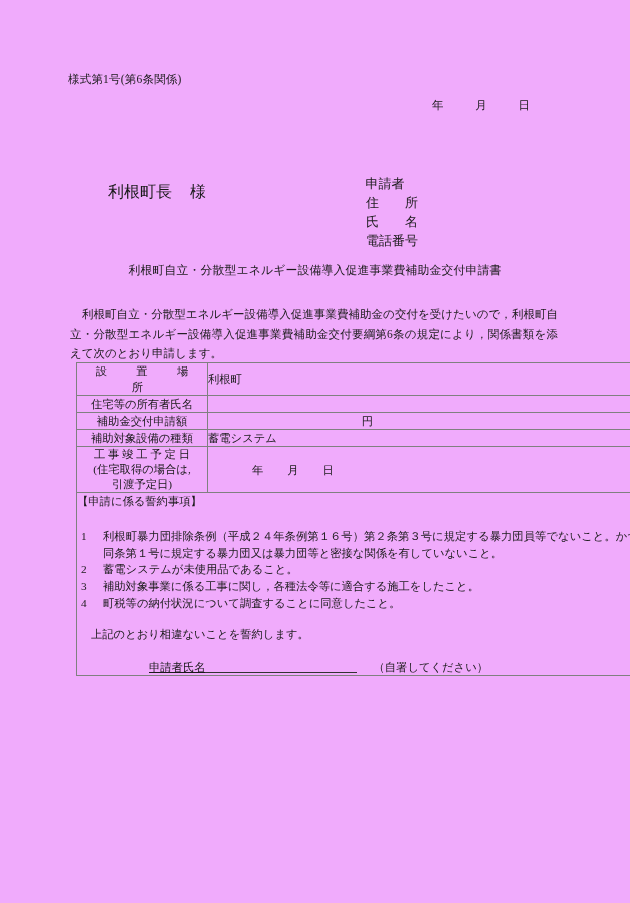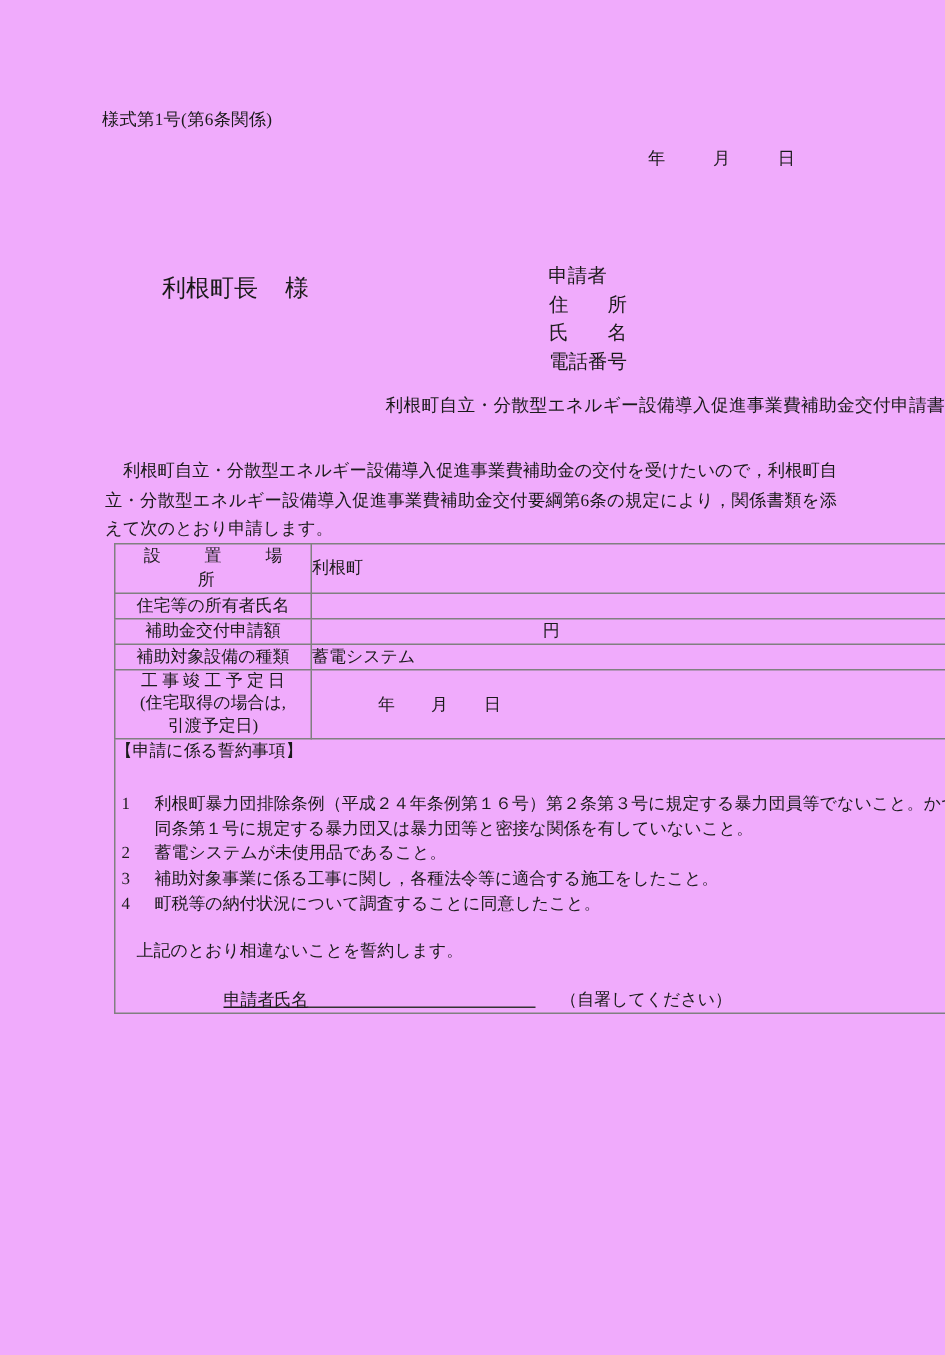--- a/index.html
+++ b/index.html
@@ -63,21 +63,21 @@
   }
   .applicant-block .row { white-space: nowrap; }
   .applicant-block .indent { padding-left: 14px; }
 
   
   .doc-title {
     position: absolute;
     left: 0;
     right: 0;
     top: 263px;
-    text-align: right;
+    text-align: center;
     font-size: 11.8px;
     letter-spacing: 0.2px;
     white-space: nowrap;
   }
 
   
   .intro {
     position: absolute;
     left: 70px;
     top: 305px;

